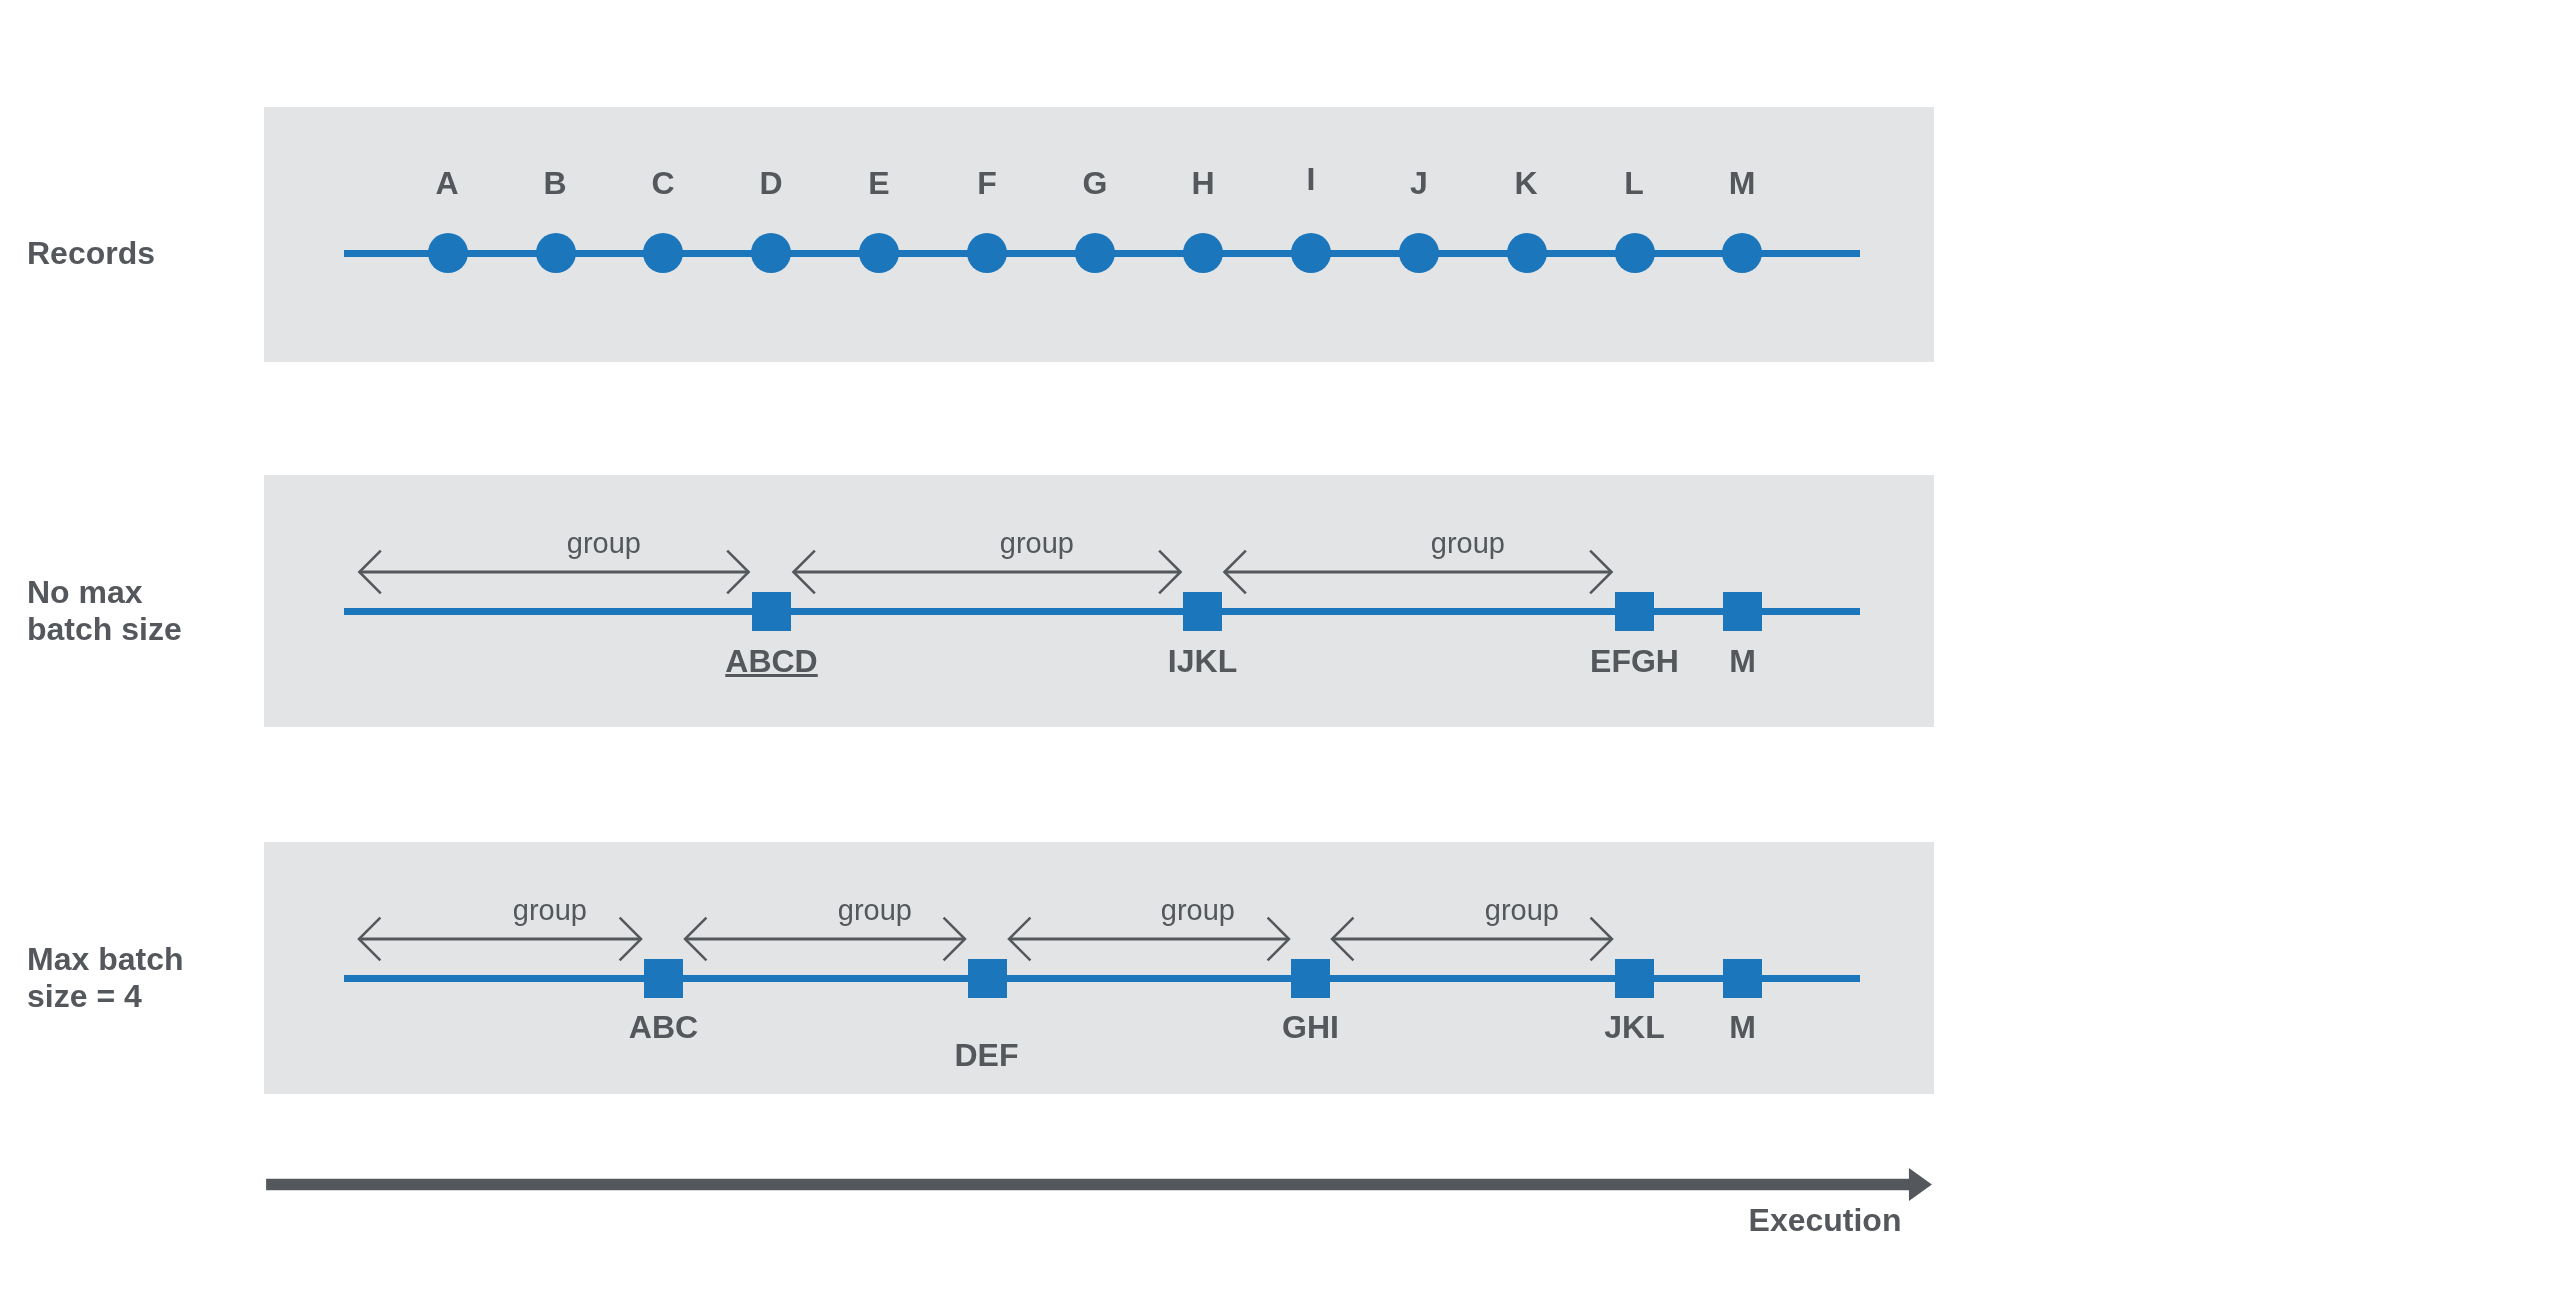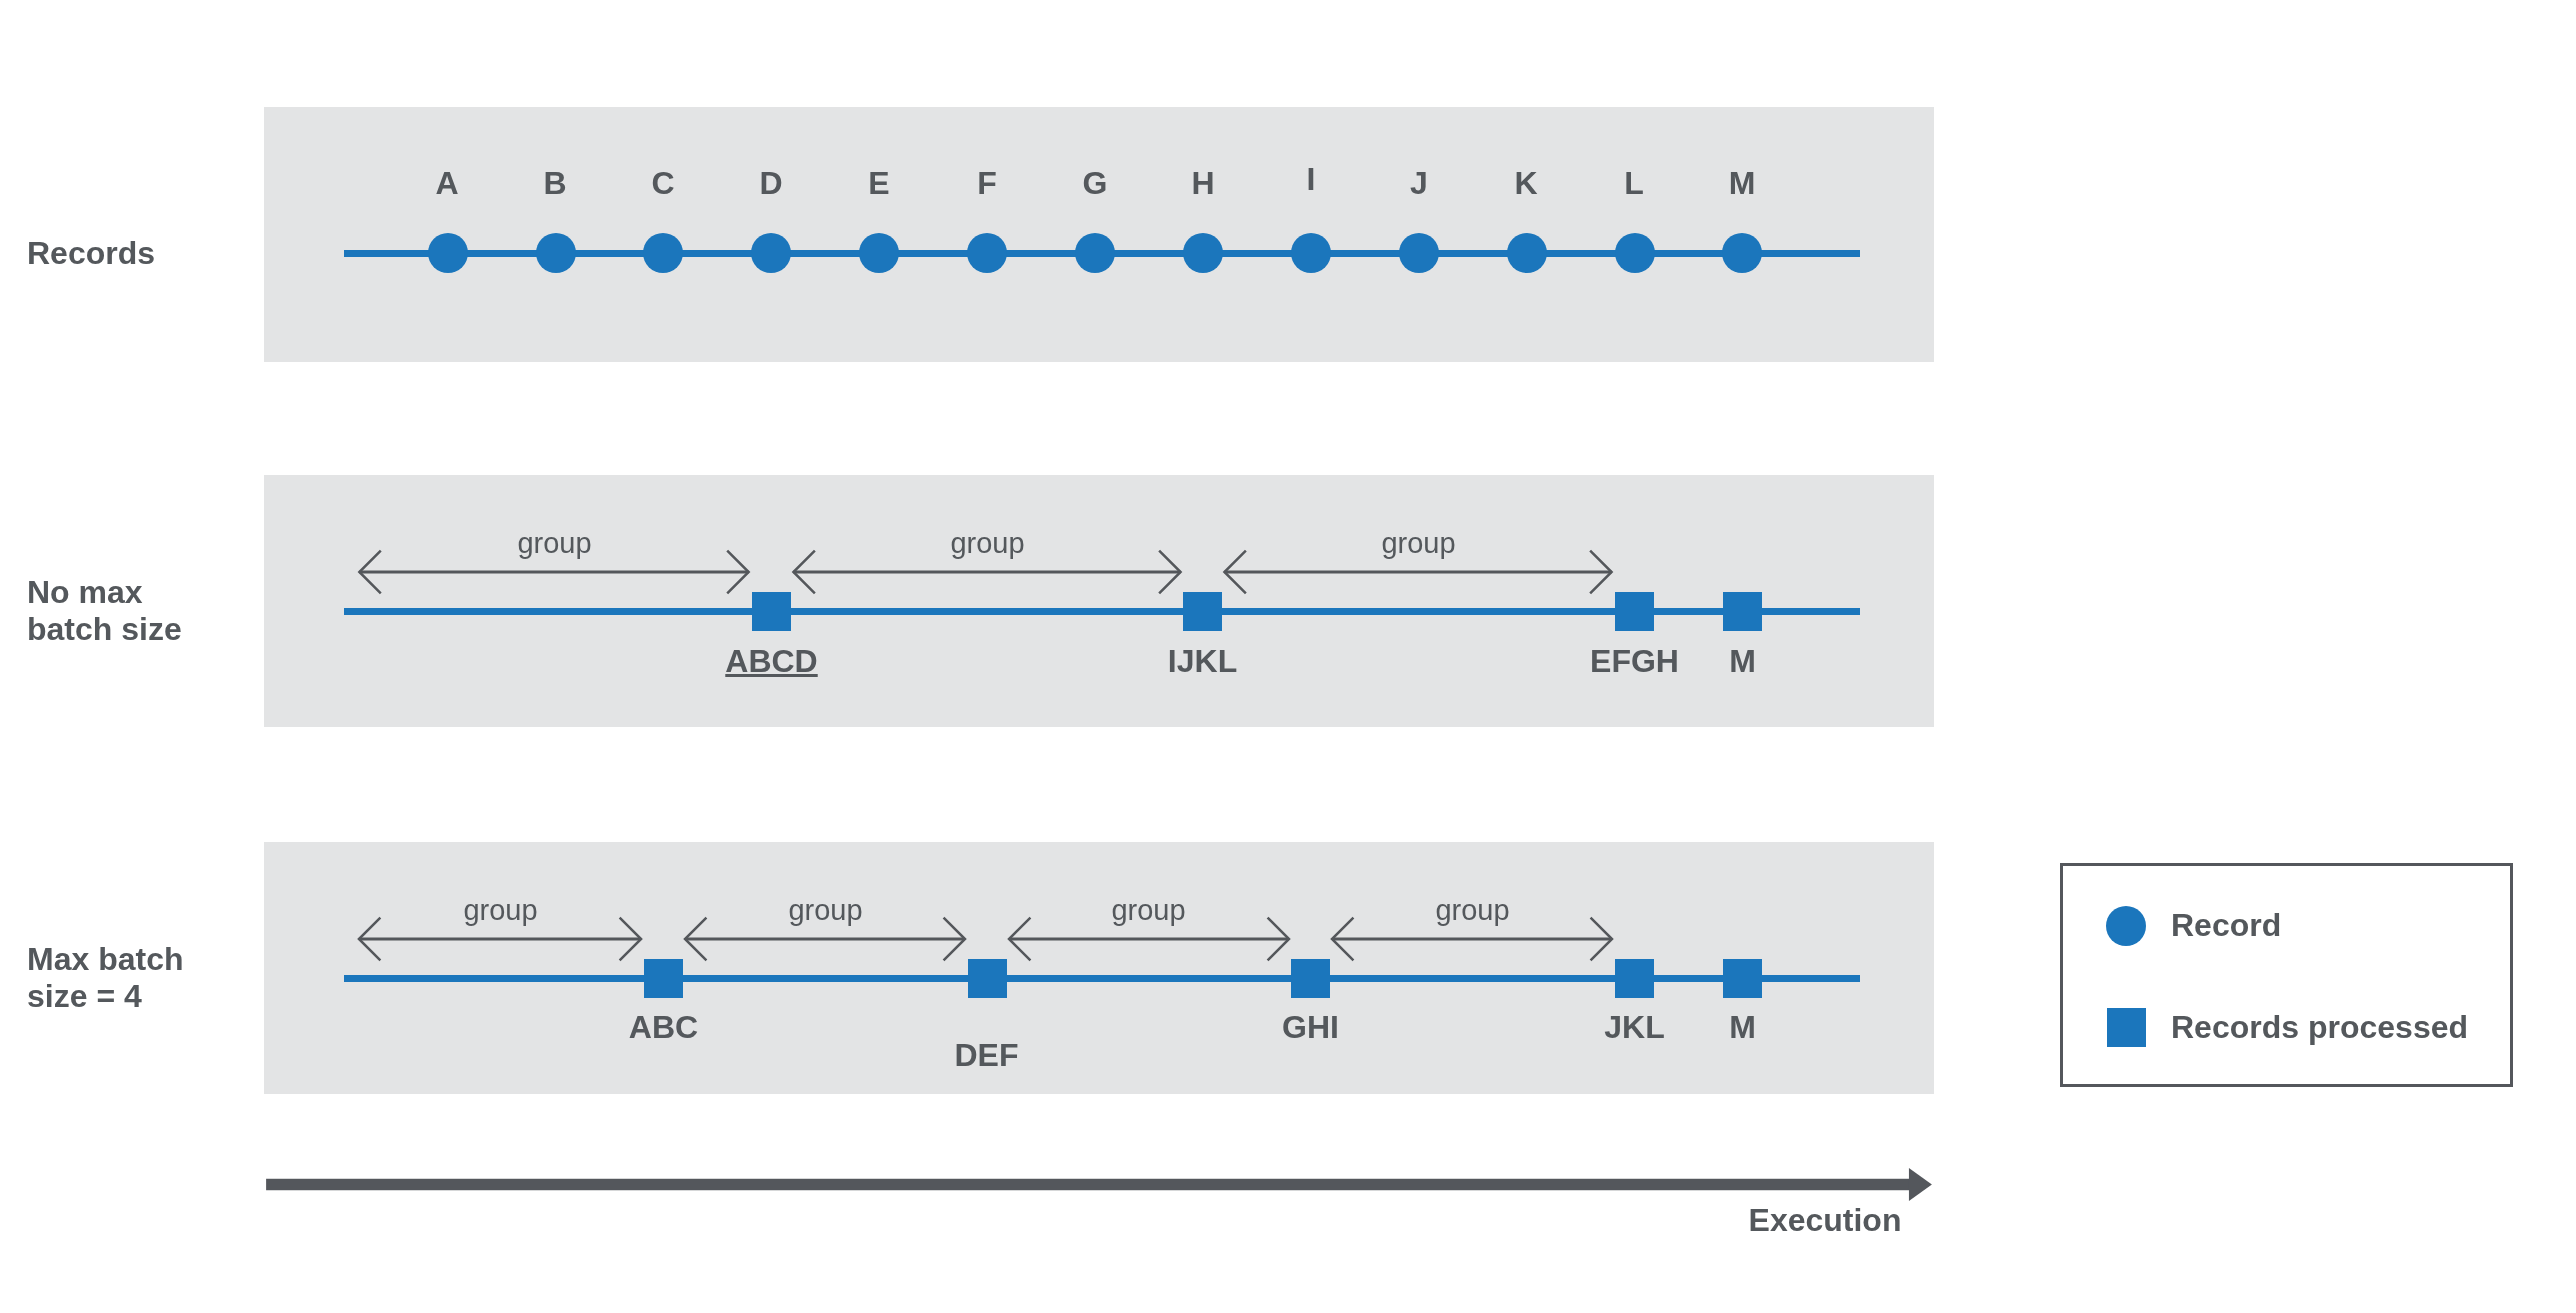--- a/index.html
+++ b/index.html
@@ -73,21 +73,21 @@
     color: #54585c;
     line-height: 33px;
   }
   .group-arrow {
     position: absolute;
     overflow: visible;
   }
   .group-label {
     position: absolute;
     width: 173px;
-    text-align: center;
+    text-align: right;
     font-size: 29px;
     color: #54585c;
     line-height: 32px;
   }
   #execution-arrow-svg {
     position: absolute;
     left: 264px;
     top: 1168px;
   }
   #execution-label {
@@ -245,21 +245,15 @@
       <div class="batch-square" style="left: 1723px; top: 959px;"></div>
       <div class="batch-label" style="left: 1649px; top: 1011px;">M</div>
     </div>
 
   <svg id="execution-arrow-svg" width="1670" height="33" viewBox="0 0 2322 46">
     <rect x="0" y="15" width="2292" height="16" fill="#54575c"></rect>
     <polygon points="2290,0 2322,23 2290,46" fill="#54575c"></polygon>
   </svg>
   <div id="execution-label">Execution</div>
 
-  <div id="legend">
-    <div class="legend-dot"></div>
-    <div class="legend-text" id="legend-text-record">Record</div>
-    <div class="legend-square"></div>
-    <div class="legend-text" id="legend-text-processed">Records processed</div>
-  </div>
 
 </div>
 
 
 </body></html>

